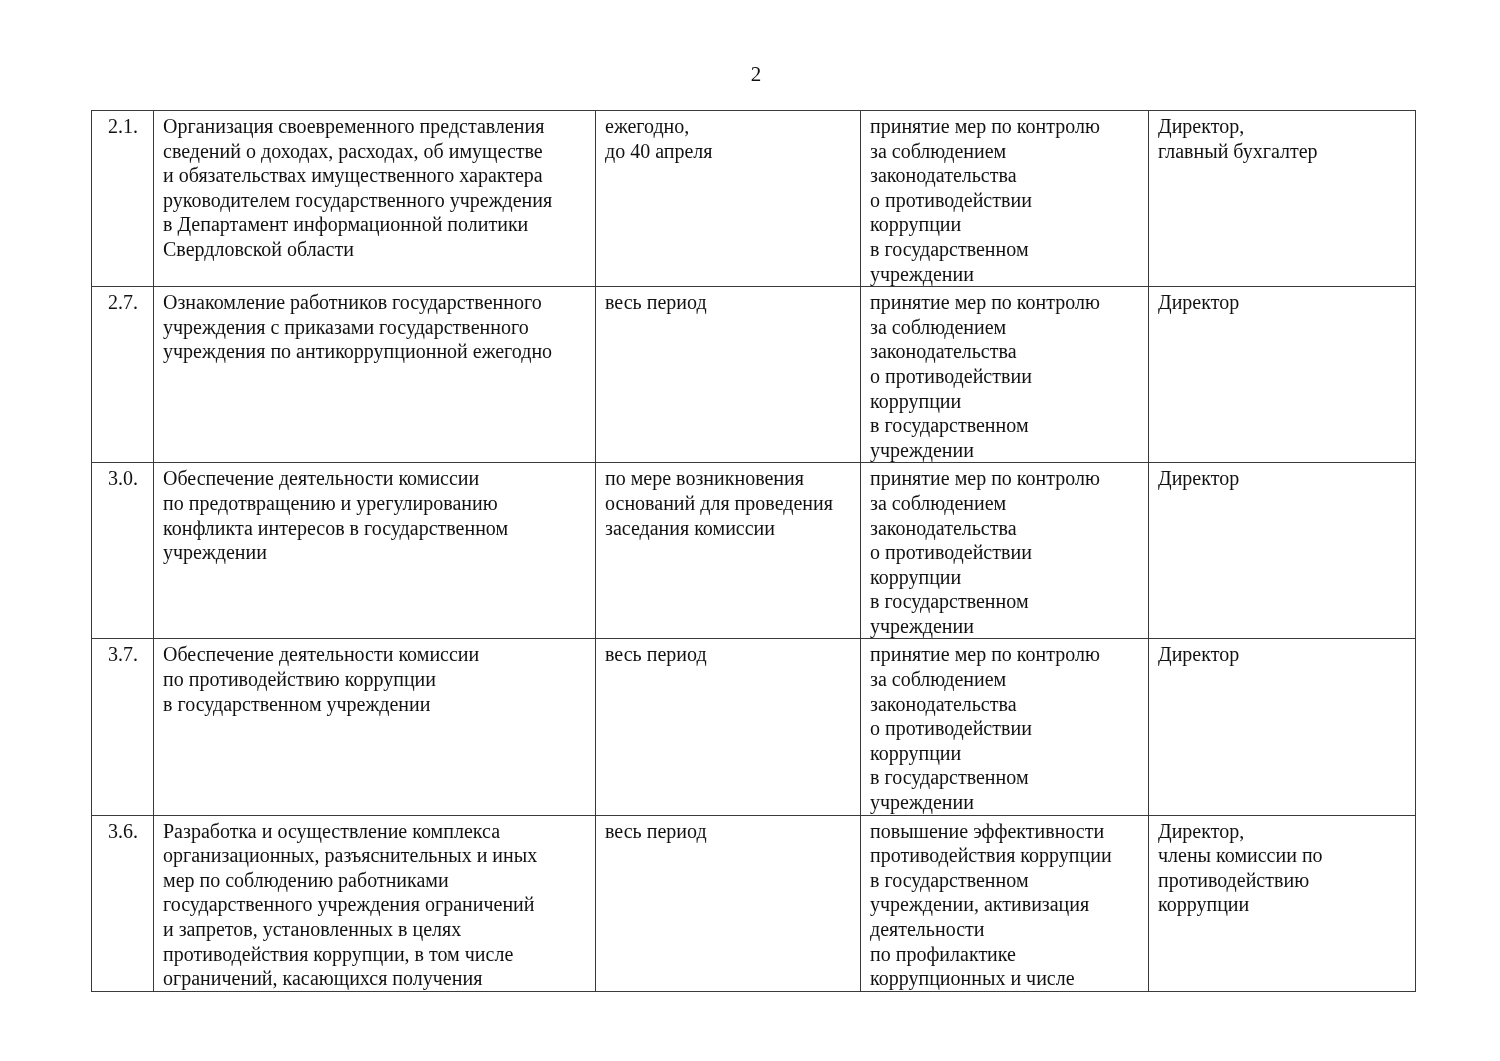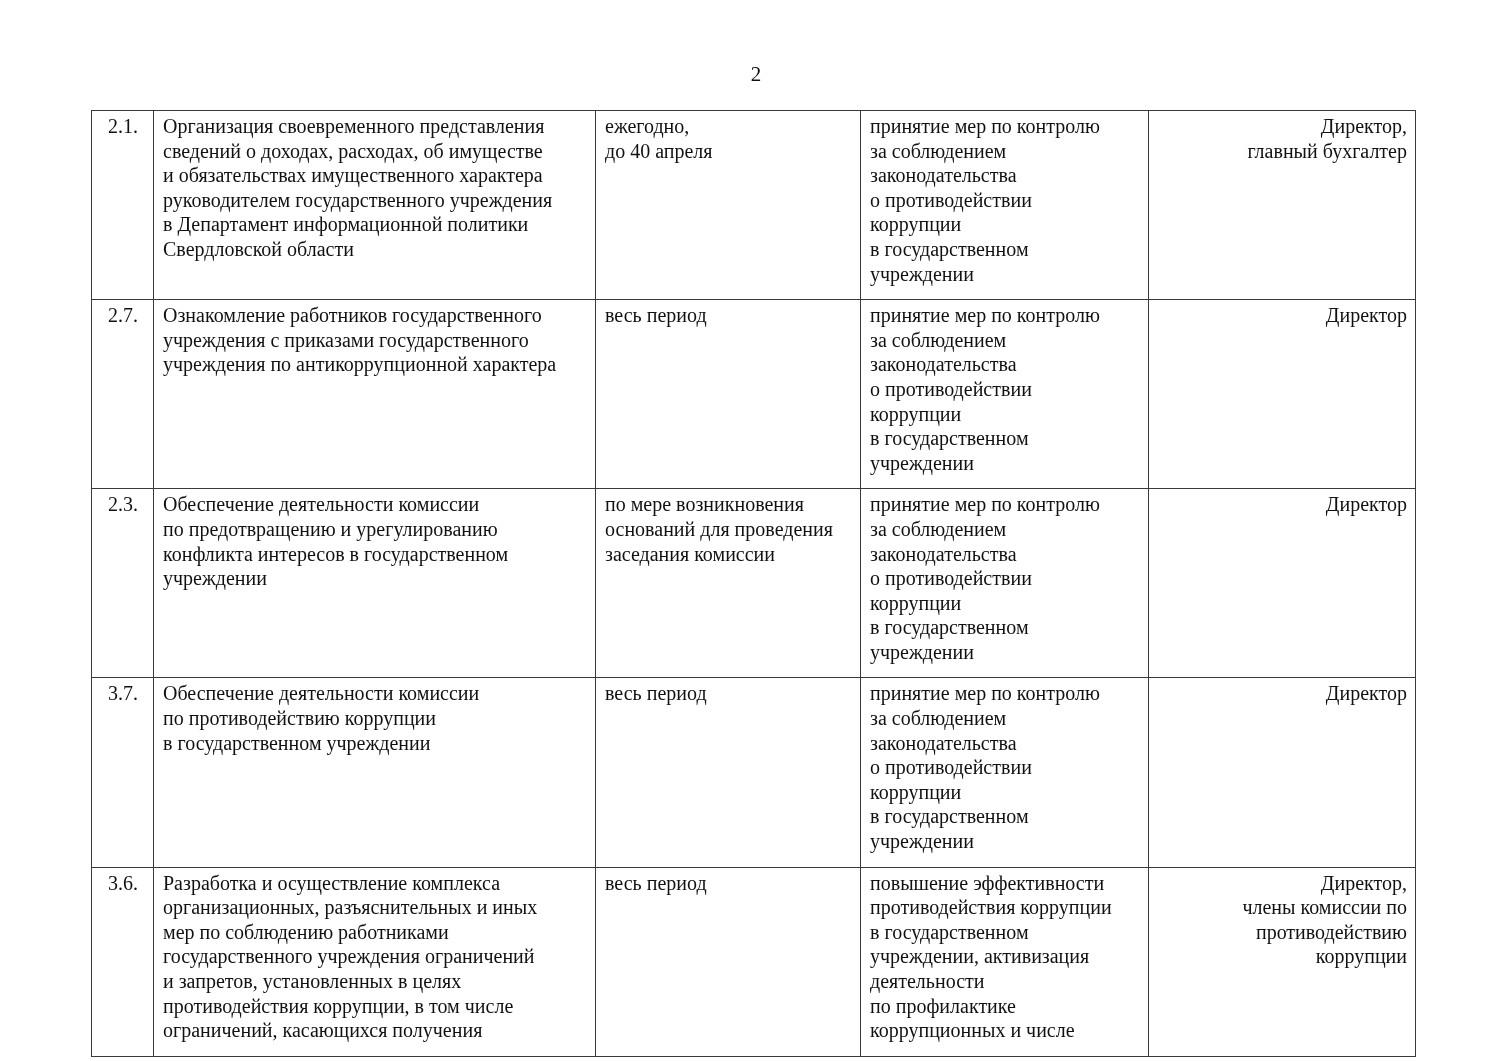--- a/index.html
+++ b/index.html
@@ -3,25 +3,25 @@
 <meta charset="utf-8">
 <style>
   html, body { margin: 0; padding: 0; background: #ffffff; }
   body { width: 1500px; height: 1061px; position: relative; overflow: hidden;
          font-family: "Liberation Serif", "DejaVu Serif", serif; color: #111; }
   .page-number { position: absolute; top: 62px; left: 0; width: 1512px; text-align: center;
                  font-size: 21px; }
   table.plan { position: absolute; left: 91px; top: 110px; border-collapse: collapse;
                table-layout: fixed; width: 1324px; }
   table.plan td { border: 1.5px solid #3a3a3a; vertical-align: top; font-size: 20px;
-                  line-height: 24.6px; padding: 3px 8px 13px 9px; white-space: pre-line;
+                  line-height: 24.6px; padding: 3px 8px 0 9px; white-space: pre-line;
                   overflow: hidden; }
   table.plan tr { height: 173px; }
   td.num { text-align: center; padding-left: 2px; padding-right: 2px; }
-  td.resp { text-align: right; }
+  td.resp { text-align: left; }
   col.c1 { width: 62px; } col.c2 { width: 442px; } col.c3 { width: 265px; }
   col.c4 { width: 288px; } col.c5 { width: 267px; }
 </style>
 </head>
 <body>
 
 <div class="page-number">2</div>
 
 <table class="plan">
   <colgroup>
@@ -49,33 +49,33 @@
 коррупции
 в государственном
 учреждении</td>
       <td class="resp">Директор,
 главный бухгалтер</td>
     </tr>
     <tr>
       <td class="num">2.7.</td>
       <td>Ознакомление работников государственного
 учреждения с приказами государственного
-учреждения по антикоррупционной характера</td>
+учреждения по антикоррупционной ежегодно</td>
       <td>весь период</td>
       <td>принятие мер по контролю
 за соблюдением
 законодательства
 о противодействии
 коррупции
 в государственном
 учреждении</td>
       <td class="resp">Директор</td>
     </tr>
     <tr>
-      <td class="num">2.3.</td>
+      <td class="num">3.0.</td>
       <td>Обеспечение деятельности комиссии
 по предотвращению и урегулированию
 конфликта интересов в государственном
 учреждении</td>
       <td>по мере возникновения
 оснований для проведения
 заседания комиссии</td>
       <td>принятие мер по контролю
 за соблюдением
 законодательства

